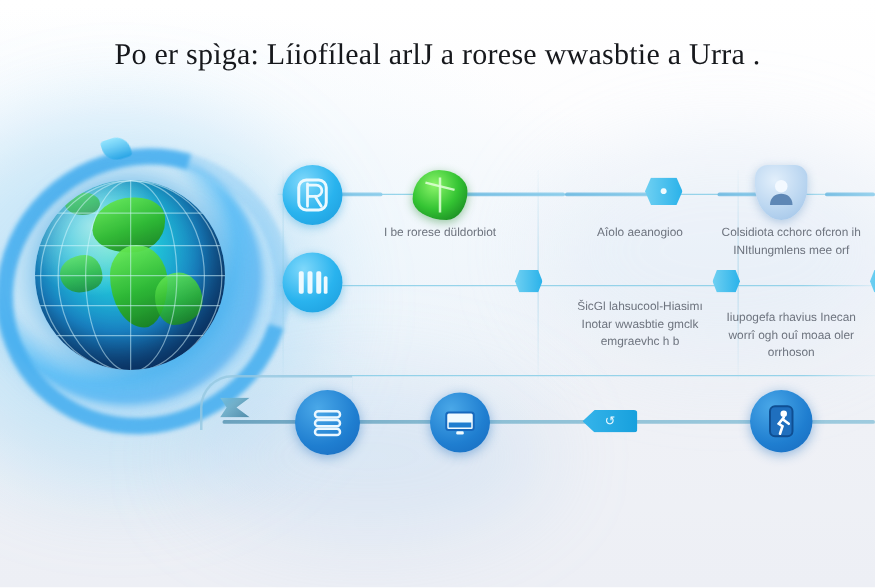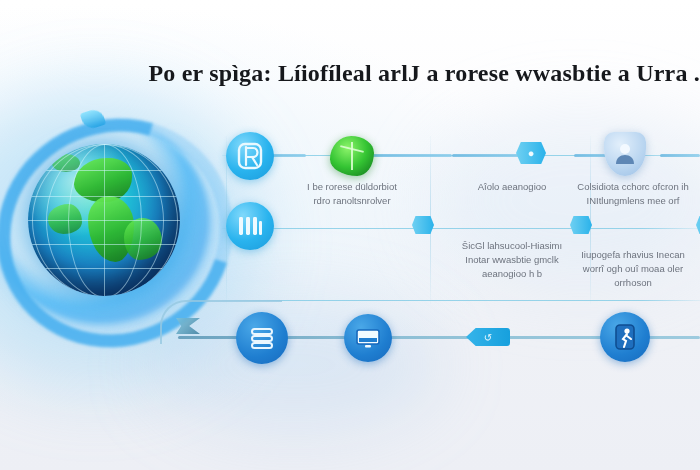--- a/index.html
+++ b/index.html
@@ -17,26 +17,25 @@
   }
 
   
   .blob{position:absolute;border-radius:50%;filter:blur(34px);pointer-events:none;}
   .blob-a{left:-70px;top:90px;width:330px;height:300px;background:rgba(120,195,240,.30);}
   .blob-b{left:150px;top:300px;width:290px;height:130px;background:rgba(150,195,235,.22);}
   .blob-c{left:430px;top:110px;width:300px;height:180px;background:rgba(205,225,245,.25);}
 
   
   .title{
-    position:absolute;left:0;right:0;top:60px;text-align:right;
+    position:absolute;left:0;right:0;top:31px;text-align:center;
     font-size:24px;letter-spacing:.2px;color:#16181c;
     font-family:"Liberation Serif", serif;
     white-space:nowrap;
     filter:blur(.35px);
-    font-weight:bold;
   }
 
   
   .globe-wrap{position:absolute;left:-10px;top:112px;width:230px;height:215px;}
   .halo{
     position:absolute;left:2px;top:6px;width:218px;height:206px;border-radius:50%;
     background:radial-gradient(circle at 40% 38%, rgba(120,205,250,.0) 46%, rgba(80,185,245,.85) 60%, rgba(60,160,235,.55) 76%, rgba(90,180,240,0) 92%);
     filter:blur(3px);
   }
   .halo2{
@@ -226,34 +225,33 @@
         <rect x="22" y="6" width="3" height="14" rx="1.2" fill="#eefaff"></rect>
       </svg>
     </div>
 
     <div class="badge-sm" style="left:190px;top:86px;width:22px;height:18px"></div>
     <div class="badge-sm" style="left:348px;top:86px;width:22px;height:18px"></div>
     <div class="badge-sm" style="left:474px;top:86px;width:22px;height:18px"></div>
 
     <div class="cell" style="left:56px;top:50px">
       <span>I be rorese  düldorbiot</span>
-      <span>rdro ranoltsnrolver</span>
     </div>
     <div class="cell" style="left:216px;top:50px">
       <span>Aîolo aeanogioo</span>
     </div>
     <div class="cell" style="left:340px;top:50px;width:142px">
       <span>Colsidiota cchorc ofcron ih</span>
       <span>INItlungmlens mee orf</span>
     </div>
 
     <div class="cell" style="left:216px;top:109px">
       <span>ŠicGl lahsucool-Hiasimı</span>
       <span>Inotar wwasbtie gmclk</span>
-      <span>aeanogioo  h b</span>
+      <span>emgraevhc  h b</span>
     </div>
     <div class="cell" style="left:340px;top:118px;width:142px">
       <span>Iiupogefa rhavius Inecan</span>
       <span>worrî ogh ouî moaa oler</span>
       <span>orrhoson</span>
     </div>
   </div>
 
   <div class="curve"></div>
   <div class="tline"></div>

